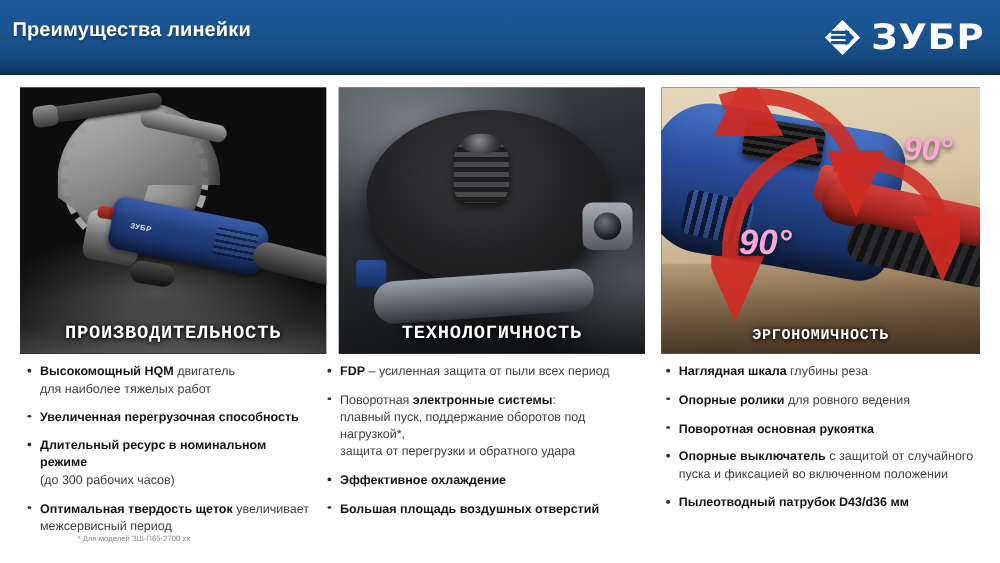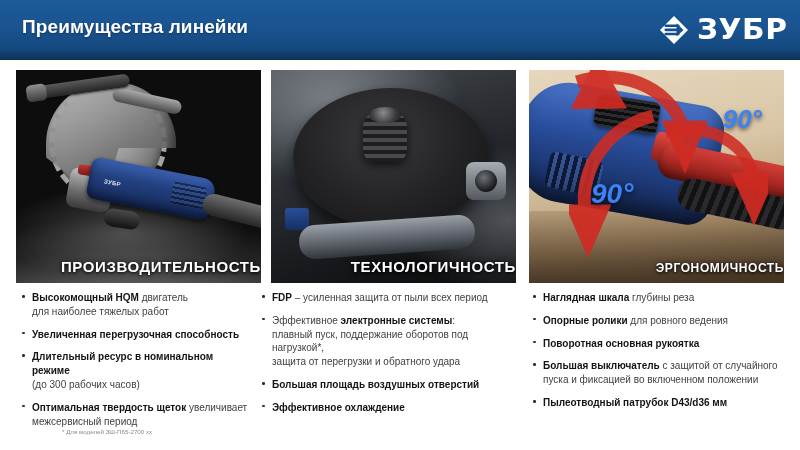--- a/index.html
+++ b/index.html
@@ -19,23 +19,23 @@
   .header {
     position: absolute;
     left: 0; top: 0;
     width: 800px; height: 60px;
     background: linear-gradient(180deg, #1c5795 0%, #1a5punk 0%, #19548f 40%, #174d85 75%, #123c69 94%, #0d2f52 100%);
     background: linear-gradient(180deg, #1d5a99 0%, #1a5390 45%, #154a80 80%, #10355c 97%, #0c2b4c 100%);
     overflow: hidden;
   }
   .header-title {
     position: absolute;
-    left: 22px; top: 16px;
+    left: 10px; top: 16px;
     color: #ffffff;
-    font-size: 19px;
+    font-size: 16px;
     font-weight: bold;
     letter-spacing: 0.1px;
     white-space: nowrap;
     text-shadow: 0 1px 2px rgba(0,0,0,0.35);
   }
 
   
   .logo {
     position: absolute;
     right: 18px; top: 14px;
@@ -78,26 +78,27 @@
   .card.c3 { left: 529px; width: 255px; }
 
   .photo {
     position: absolute;
     inset: 0;
     overflow: hidden;
   }
   .caption {
     position: absolute;
     left: 0; right: 0; bottom: 8px;
-    text-align: right;
+    text-align: center;
     color: #ffffff;
     font-size: 15px;
     font-weight: bold;
     letter-spacing: 0.6px;
     text-shadow: 0 1px 3px rgba(0,0,0,0.9), 0 0 6px rgba(0,0,0,0.7);
+    font-family: Liberation Mono, monospace;
   }
   .card.c3 .caption { font-size: 12px; }
 
   
   .bg1 {
     position: absolute; inset: 0;
     background:
       radial-gradient(ellipse 150% 60% at 50% 118%, #8d8d8d 0%, #5a5a5a 28%, #242424 58%, #0d0d0d 80%),
       linear-gradient(180deg, #1a1a1a 0%, #101010 55%, #000 100%);
   }
@@ -349,21 +350,21 @@
   }
   .arrow-arc {
     position: absolute;
     stroke: #cf2b22;
     fill: none;
     stroke-width: 11;
     opacity: .93;
   }
   .deg {
     position: absolute;
-    color: #3b82f6;
+    color: #f9a8d4;
     font-weight: bold;
     font-style: italic;
     text-shadow: 0 2px 4px rgba(0,0,0,.6);
   }
   .deg-a { left: 62px; top: 108px; font-size: 28px; }
   .deg-b { right: 22px; top: 34px; font-size: 26px; }
 
   
   .col {
     position: absolute;
@@ -488,25 +489,25 @@
 </div>
 
 <div class="col t1">
     <div class="item"><span class="dot"></span><b>Высокомощный HQM</b><span> двигатель</span><br><span>для наиболее тяжелых работ</span></div>
     <div class="item"><span class="dot"></span><b>Увеличенная перегрузочная способность</b></div>
     <div class="item"><span class="dot"></span><b>Длительный ресурс в номинальном режиме</b><br><span>(до 300 рабочих часов)</span></div>
     <div class="item"><span class="dot"></span><b>Оптимальная твердость щеток</b><span> увеличивает</span><br><span>межсервисный период</span></div>
   </div>
 <div class="col t2">
     <div class="item"><span class="dot"></span><b>FDP</b><span> – усиленная защита от пыли всех период</span></div>
-    <div class="item"><span class="dot"></span><span>Эффективное </span><b>электронные системы</b><span>:</span><br><span>плавный пуск, поддержание оборотов под нагрузкой*,</span><br><span>защита от перегрузки и обратного удара</span></div>
+    <div class="item"><span class="dot"></span><span>Поворотная </span><b>электронные системы</b><span>:</span><br><span>плавный пуск, поддержание оборотов под нагрузкой*,</span><br><span>защита от перегрузки и обратного удара</span></div>
+    <div class="item"><span class="dot"></span><b>Эффективное охлаждение</b></div>
     <div class="item"><span class="dot"></span><b>Большая площадь воздушных отверстий</b></div>
-    <div class="item"><span class="dot"></span><b>Эффективное охлаждение</b></div>
   </div>
 <div class="col t3">
     <div class="item"><span class="dot"></span><b>Наглядная шкала</b><span> глубины реза</span></div>
     <div class="item"><span class="dot"></span><b>Опорные ролики</b><span> для ровного ведения</span></div>
     <div class="item"><span class="dot"></span><b>Поворотная основная рукоятка</b></div>
-    <div class="item"><span class="dot"></span><b>Большая выключатель</b><span> с защитой от случайного</span><br><span>пуска и фиксацией во включенном положении</span></div>
+    <div class="item"><span class="dot"></span><b>Опорные выключатель</b><span> с защитой от случайного</span><br><span>пуска и фиксацией во включенном положении</span></div>
     <div class="item"><span class="dot"></span><b>Пылеотводный патрубок D43/d36 мм</b></div>
   </div>
 
 <div class="footnote">* Для моделей ЗШ-П65-2700 хх</div>
 
 </body></html>

